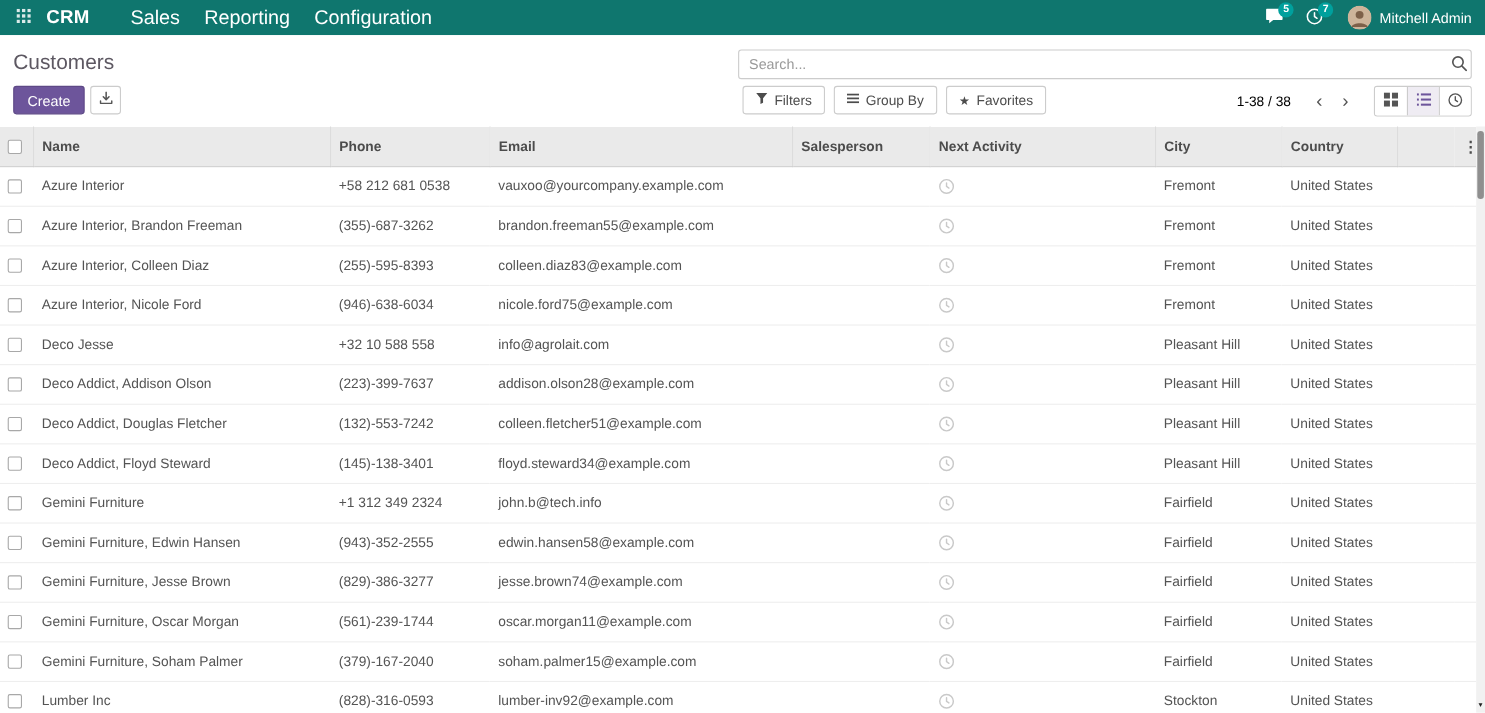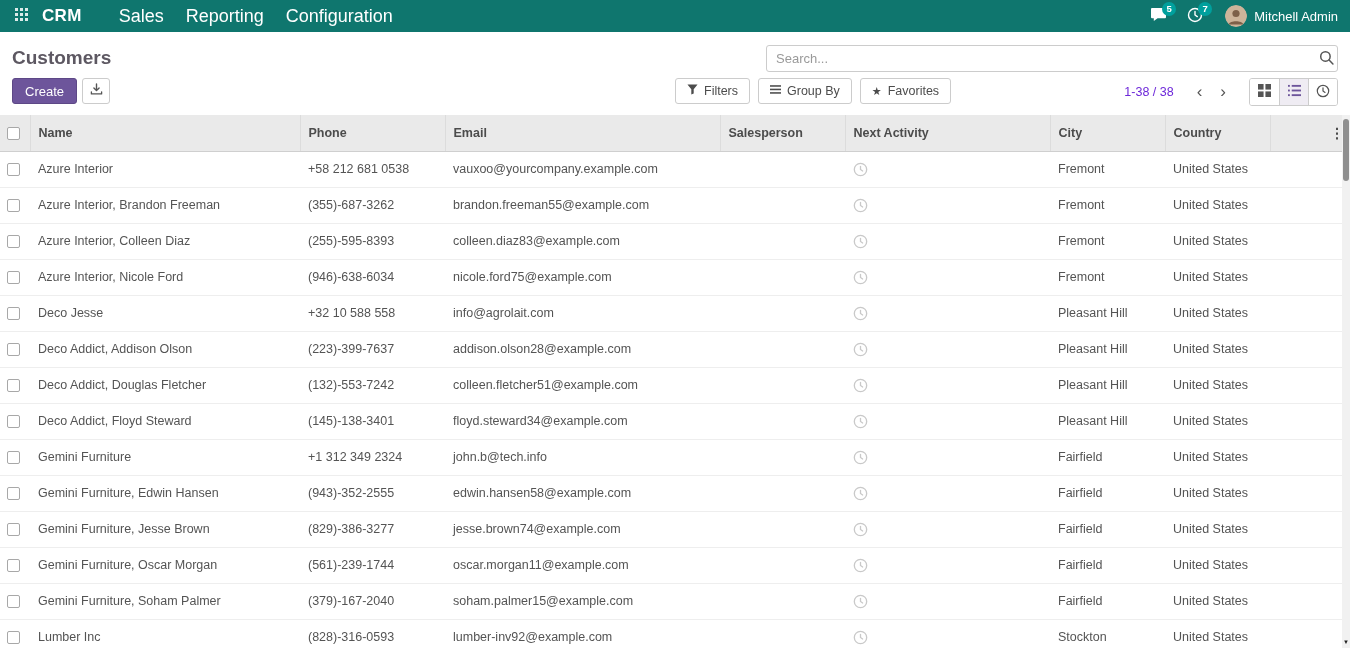--- a/index.html
+++ b/index.html
@@ -20,42 +20,42 @@
              background:none; border:none; cursor:pointer; }
   .badge { position:absolute; top:2px; right:1px; min-width:14px; height:14px; border-radius:8px;
            background:#00a09d; color:#fff; font-size:9.5px; line-height:14px; text-align:center;
            padding:0 2px; font-weight:700; }
   .user { display:flex; align-items:center; gap:7px; padding:0 4px 0 12px; font-size:13px; cursor:pointer; }
   .avatar { width:22px; height:22px; border-radius:50%; overflow:hidden; display:block; }
 
   
   .control-panel { padding:8px 12px 9px 12px; background:#fff; }
   .cp-top { height:36px; display:flex; align-items:center; justify-content:space-between; }
-  .page-title { font-size:19px; font-weight:700; color:#5d5862; }
-  .search-box { position:relative; width:572px; }
+  .page-title { font-size:19px; font-weight:400; color:#5d5862; }
+  .search-box { position:relative; width:667px; }
   .search-box input { width:100%; height:27px; border:1px solid #ccc; border-radius:3px;
                       padding:0 28px 0 9px; font-size:13px; color:#444;
                       font-family:"Liberation Sans",sans-serif; outline:none; }
   .search-box input::placeholder { color:#9a9a9a; }
   .search-icon-btn { position:absolute; right:4px; top:5px; background:none; border:none; cursor:pointer; }
 
   .cp-bottom { position:relative; height:30px; margin-top:0; }
   .cp-left { position:absolute; left:0; top:2px; display:flex; gap:5px; }
   .btn-create { background:#6d559b; border:1px solid #5d4886; color:#fff; font-size:13px;
                 padding:4px 12px; border-radius:3px; cursor:pointer;
                 font-family:"Liberation Sans",sans-serif; }
   .btn-icon { background:#fff; border:1px solid #ccc; border-radius:3px; width:28px; height:26px;
               display:flex; align-items:center; justify-content:center; cursor:pointer; }
   .cp-middle { position:absolute; left:663px; top:2px; display:flex; gap:8px; }
   .btn-flat { background:#fff; border:1px solid #ccc; border-radius:3px; height:26px;
               display:flex; align-items:center; gap:6px; padding:0 11px; font-size:12.5px;
               color:#4c4c4c; cursor:pointer; font-family:"Liberation Sans",sans-serif; }
   .star-glyph { font-size:11px; color:#4c4c4c; }
   .cp-right { position:absolute; right:0; top:2px; display:flex; align-items:center; }
-  .pager-value { font-size:12.5px; color:#6d28d9; margin-right:14px; cursor:pointer; }
+  .pager-value { font-size:12.5px; color:#000000; margin-right:14px; cursor:pointer; }
   .pager-btn { background:none; border:none; font-size:17px; color:#555; cursor:pointer;
                padding:0 9px; line-height:24px; }
   .view-switcher { display:flex; margin-left:14px; border:1px solid #ccc; border-radius:3px; overflow:hidden; }
   .vs-btn { width:29px; height:26px; background:#fff; border:none; border-left:1px solid #ccc;
             display:flex; align-items:center; justify-content:center; cursor:pointer; }
   .vs-btn:first-child { border-left:none; }
   .vs-btn.active { background:#efecf3; }
 
   
   table { width:1342px; table-layout:fixed; border-collapse:collapse; }

